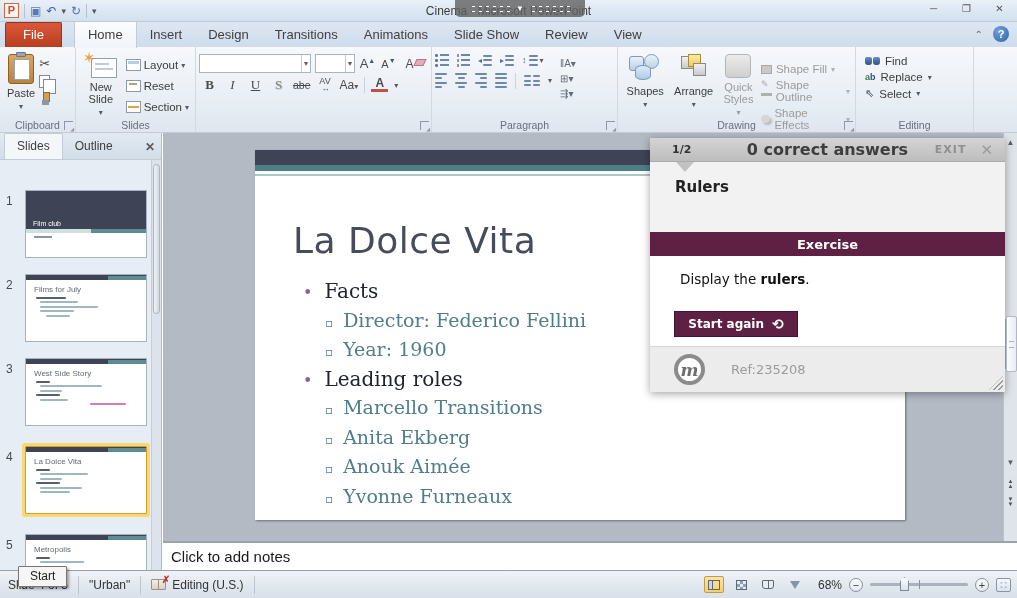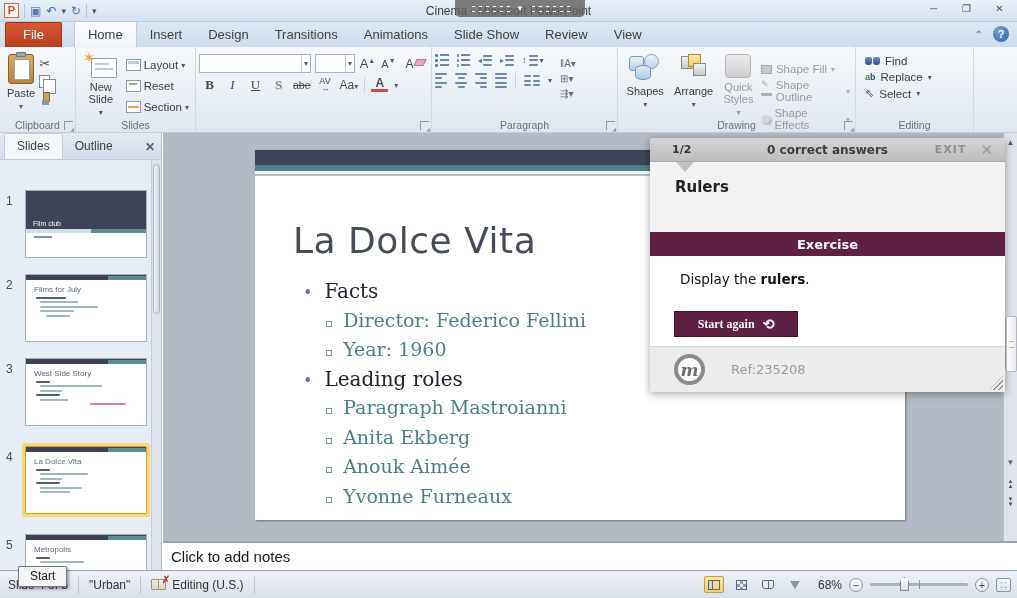--- a/index.html
+++ b/index.html
@@ -279,38 +279,38 @@
   .tooltip { position:absolute; left:18px; top:566px; z-index:20; background:#f5f5f5;
     border:1px solid #767676; padding:2px 11px 3px; font-size:12px; color:#222;
     box-shadow:2px 2px 3px rgba(0,0,0,.35); border-radius:1px; }
 
   
   .exercise { position:absolute; left:650px; top:138px; width:355px; height:254px; z-index:30;
     box-shadow:0 2px 8px rgba(0,0,0,.35); font-family:"DejaVu Sans",sans-serif; }
   .ex-head { height:24px; background:linear-gradient(#d4d4d4,#bdbdbd);
     border-bottom:1px solid #ababab; display:flex; align-items:center; position:relative; }
   .ex-prog { font-weight:bold; font-size:11px; color:#333; padding-left:22px; }
-  .ex-score { position:absolute; left:0; right:0; text-align:center; font-size:12px;
+  .ex-score { position:absolute; left:0; right:0; text-align:center; font-size:16px;
     font-weight:bold; color:#3d3d3d; }
   .ex-exit { margin-left:auto; font-size:11px; font-weight:bold; color:#8f8f8f;
     letter-spacing:1px; padding-right:14px; z-index:2; }
   .ex-close { font-size:15px; font-weight:bold; color:#9a9a9a; padding-right:12px; z-index:2; }
   .ex-pointer { position:absolute; left:26px; top:24px; width:0; height:0;
     border-left:9px solid transparent; border-right:9px solid transparent;
     border-top:10px solid #c2c2c2; }
   .ex-body { height:70px; background:#f2f2f2; }
   .ex-title { font-size:15px; font-weight:bold; color:#222; padding:16px 0 0 25px; }
   .ex-bar { height:24px; background:#5e2144; color:#fff; font-weight:bold; font-size:13px;
     display:flex; align-items:center; justify-content:center; }
   .ex-white { height:90px; background:#fff; position:relative; }
   .ex-instr { position:absolute; left:30px; top:15px; font-size:13.5px; color:#111; }
   .ex-instr b { font-weight:bold; }
   .ex-btn { position:absolute; top:55px; height:26px; background:#5e2144; color:#fff;
     font-weight:bold; font-size:12px; display:flex; align-items:center; justify-content:center;
-    gap:8px; border:1px solid #43142f;font-family:Liberation Serif, serif; }
+    gap:8px; border:1px solid #43142f; }
   .ex-btn.again { left:24px; width:124px; }
   .ex-btn.solution { left:166px; width:153px; }
   .ex-btn .bic { font-size:14px; }
   .ex-foot { height:46px; background:#ececec; border-top:1px solid #d6d6d6; display:flex;
     align-items:center; position:relative; }
   .ex-logo { width:31px; height:31px; border-radius:50%; background:#fff;
     border:4px solid #8b8b8b; color:#6e6e6e; font-family:"DejaVu Serif",serif;
     font-style:italic; font-weight:bold; font-size:17px; display:flex; align-items:center;
     justify-content:center; margin-left:24px; }
   .ex-ref { font-size:13px; color:#9b9b9b; margin-left:26px; }
@@ -693,21 +693,21 @@
       <div class="b l2">
           <span class="mark">▫</span>
           <span>Year: 1960</span>
         </div>
       <div class="b l1">
           <span class="mark">•</span>
           <span>Leading roles</span>
         </div>
       <div class="b l2">
           <span class="mark">▫</span>
-          <span>Paragraph Mastroianni</span>
+          <span>Marcello Transitions</span>
         </div>
       <div class="b l2">
           <span class="mark">▫</span>
           <span>Anita Ekberg</span>
         </div>
       <div class="b l2">
           <span class="mark">▫</span>
           <span>Anouk Aimée</span>
         </div>
       <div class="b l2">

